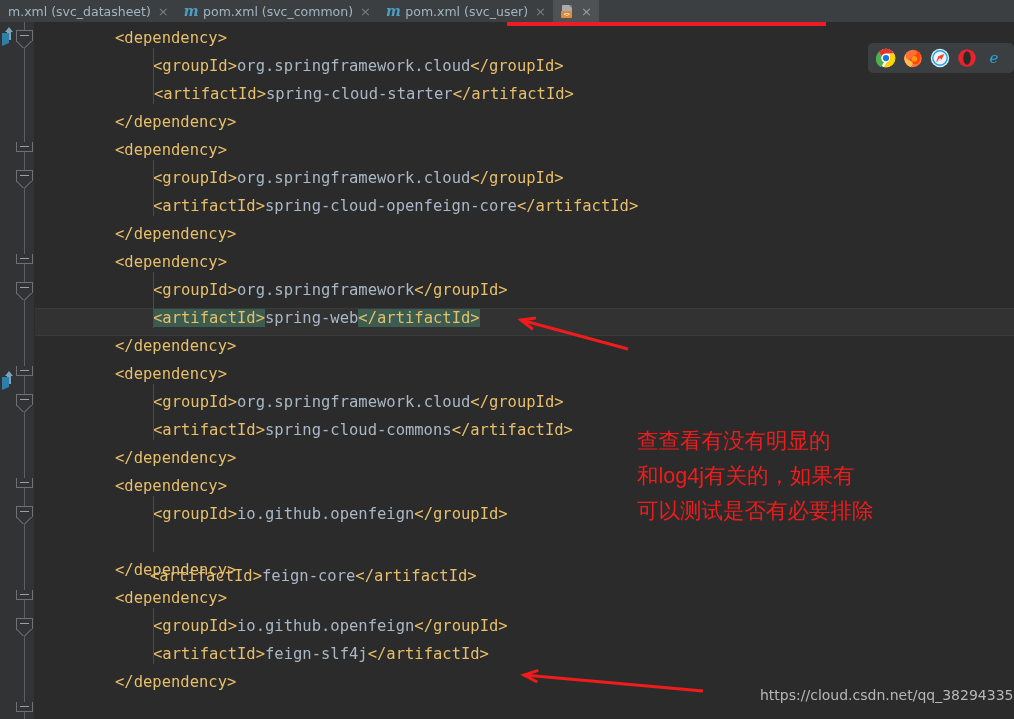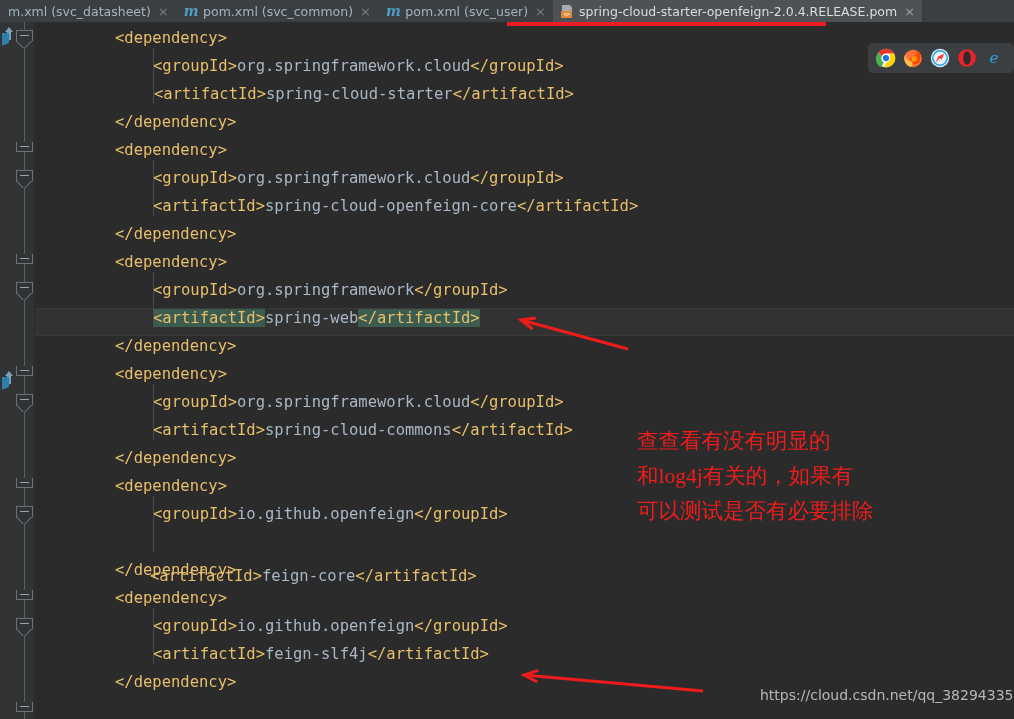--- a/index.html
+++ b/index.html
@@ -214,21 +214,21 @@
   .indent-guide {
     position: absolute;
     width: 1px;
     background: #4a4d4f;
   }
 
   
   #cn-note {
     position: absolute;
     left: 637px; top: 424px;
-    font-family: Liberation Serif, serif;
+    font-family: Liberation Sans, sans-serif;
     font-size: 21.5px;
     line-height: 35px;
     color: #f01c1c;
     white-space: pre;
     z-index: 20;
   }
   .arrow-svg {
     position: absolute;
     z-index: 20;
     pointer-events: none;
@@ -280,21 +280,20 @@
     <div class="tab">
       <span class="maven-glyph">m</span>
       <span>pom.xml (svc_user)</span>
       <span class="tab-close">×</span>
     </div>
     <div class="tab active">
       <span class="pom-icon">
         <span class="pg"></span>
         <span class="tagbox">&lt;&gt;</span>
       </span>
-      <span>spring-cloud-starter-openfeign-2.0.4.RELEASE.pom</span>
       <span class="tab-close">×</span>
     </div>
   </div>
 <div id="tab-underline-red"></div>
 
 <div id="editor">
   <div id="current-line-gutter"></div>
   <div id="current-line"></div>
   <div id="gutter">
     <div id="fold-rail"></div>

